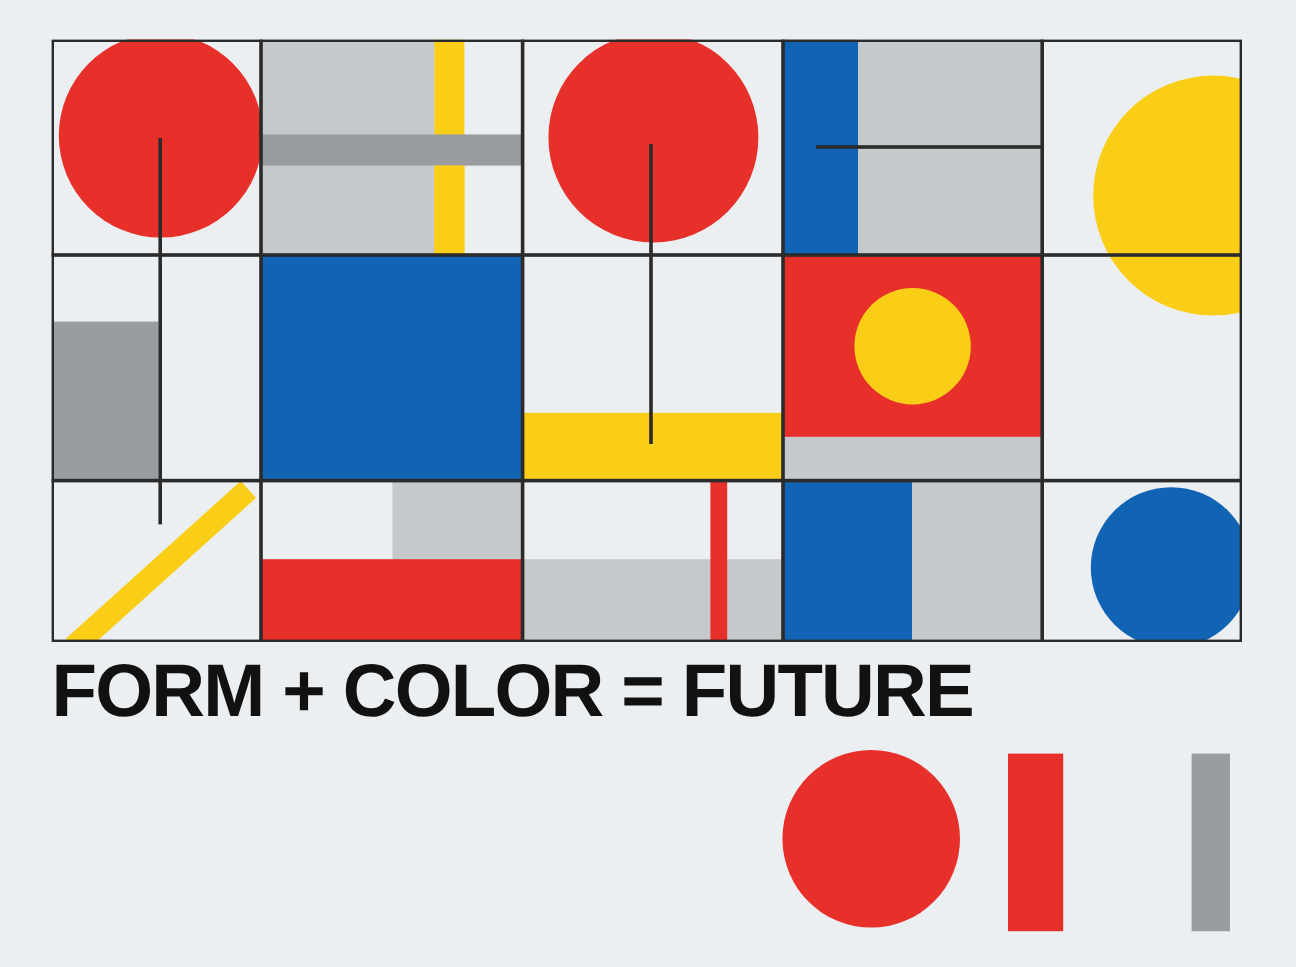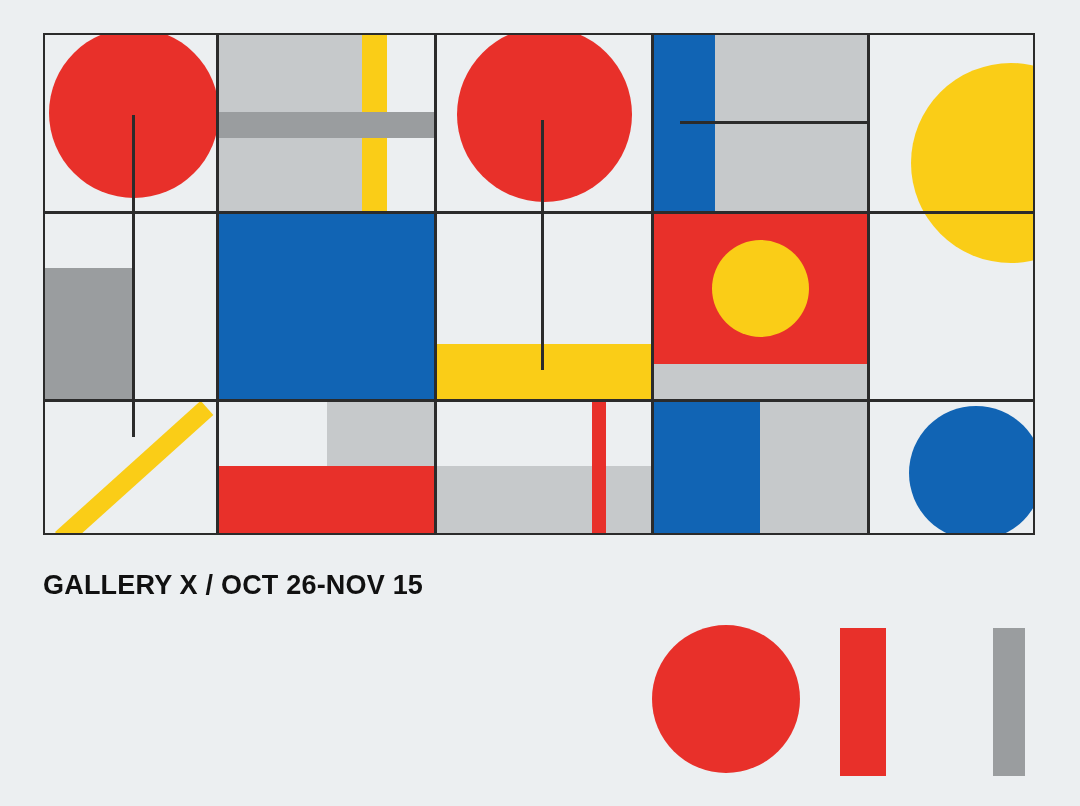--- a/index.html
+++ b/index.html
@@ -185,21 +185,21 @@
 
     <div class="cell-border" style="left:0px; top:178px; width:992px; height:2.5px; border:none; background:#2b2b2b;"></div>
     <div class="cell-border" style="left:0px; top:366px; width:992px; height:2.5px; border:none; background:#2b2b2b;"></div>
 
     <div class="rule-v" style="left:89px; top:82px; height:322px;"></div>
     <div class="rule-v" style="left:498px; top:87px; height:250px;"></div>
     <div class="rule-h" style="left:637px; top:88px; width:188px;"></div>
   </div>
 
   <div id="typo">
-    <div class="credits">GALLERY X / OCT 26-NOV 15</div>
+    <div class="headline">FORM + COLOR = FUTURE</div>
   </div>
 
   <div id="footer-marks">
     <div class="shape circ" style="position:absolute; left:652px; top:625px; width:148px; height:148px; background:#e8302a;"></div>
     <div class="shape rect" style="position:absolute; left:840px; top:628px; width:46px; height:148px; background:#e8302a;"></div>
     <div class="shape rect" style="position:absolute; left:993px; top:628px; width:32px; height:148px; background:#9a9d9f;"></div>
   </div>
 
 </div>
 

